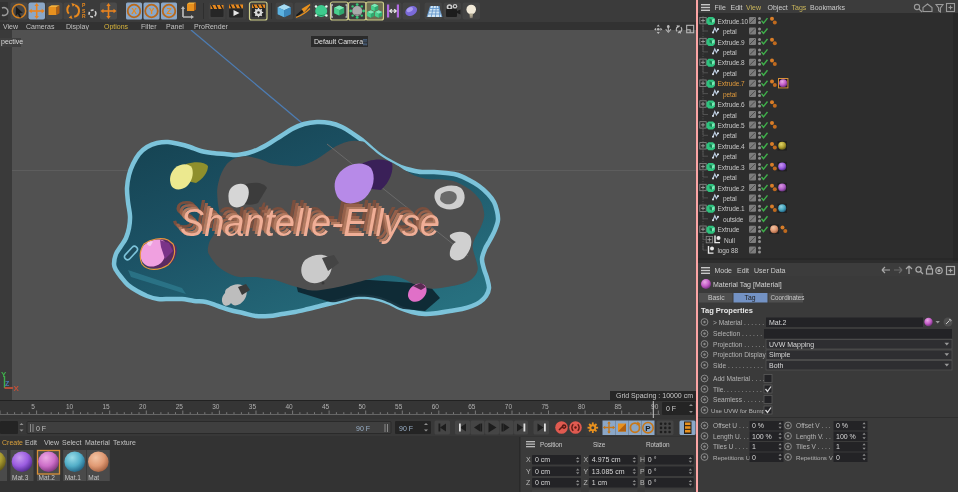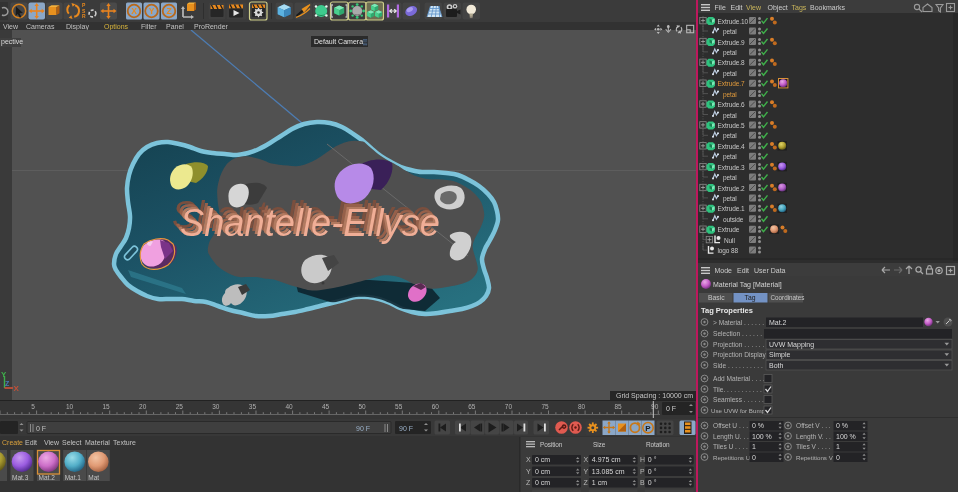--- a/index.html
+++ b/index.html
@@ -17,21 +17,21 @@
 #vpleft { left:0; top:0; width:12px; height:370px; background:#3a3a3a; }
 
 #ruler { left:0; top:400px; width:696px; height:19px; background:#353535; }
 
 #transport { left:0; top:419px; width:696px; height:17px; background:#383838; }
 
 #matman { left:0; top:437px; width:518px; height:55px; background:#343434; }
 
 #coordman { left:519px; top:437px; width:177px; height:55px; background:#3b3b3b; }
 
-#rightpanel { left:696px; top:0; width:262px; height:492px; background:#2e2e2e; border-left:2px solid #be185d; }
+#rightpanel { left:696px; top:0; width:262px; height:492px; background:#2e2e2e; border-left:2px solid #fca5a5; }
 text { font-family:"Liberation Sans", sans-serif; }
 </style>
 </head>
 <body>
 <div id="app">
   <div id="toolbar" class="abs">
   <svg class="abs" style="left:0;top:0" width="696" height="22" viewBox="0 0 696 22">
     <rect x="0" y="0" width="696" height="22" fill="#3b3b3b"></rect>
     <rect x="0" y="2" width="8" height="18" fill="#333333"></rect>
     <path d="M2,8 a4,4 0 1 1 0,7" stroke="#9a9a9a" stroke-width="1.5" fill="none"></path>

